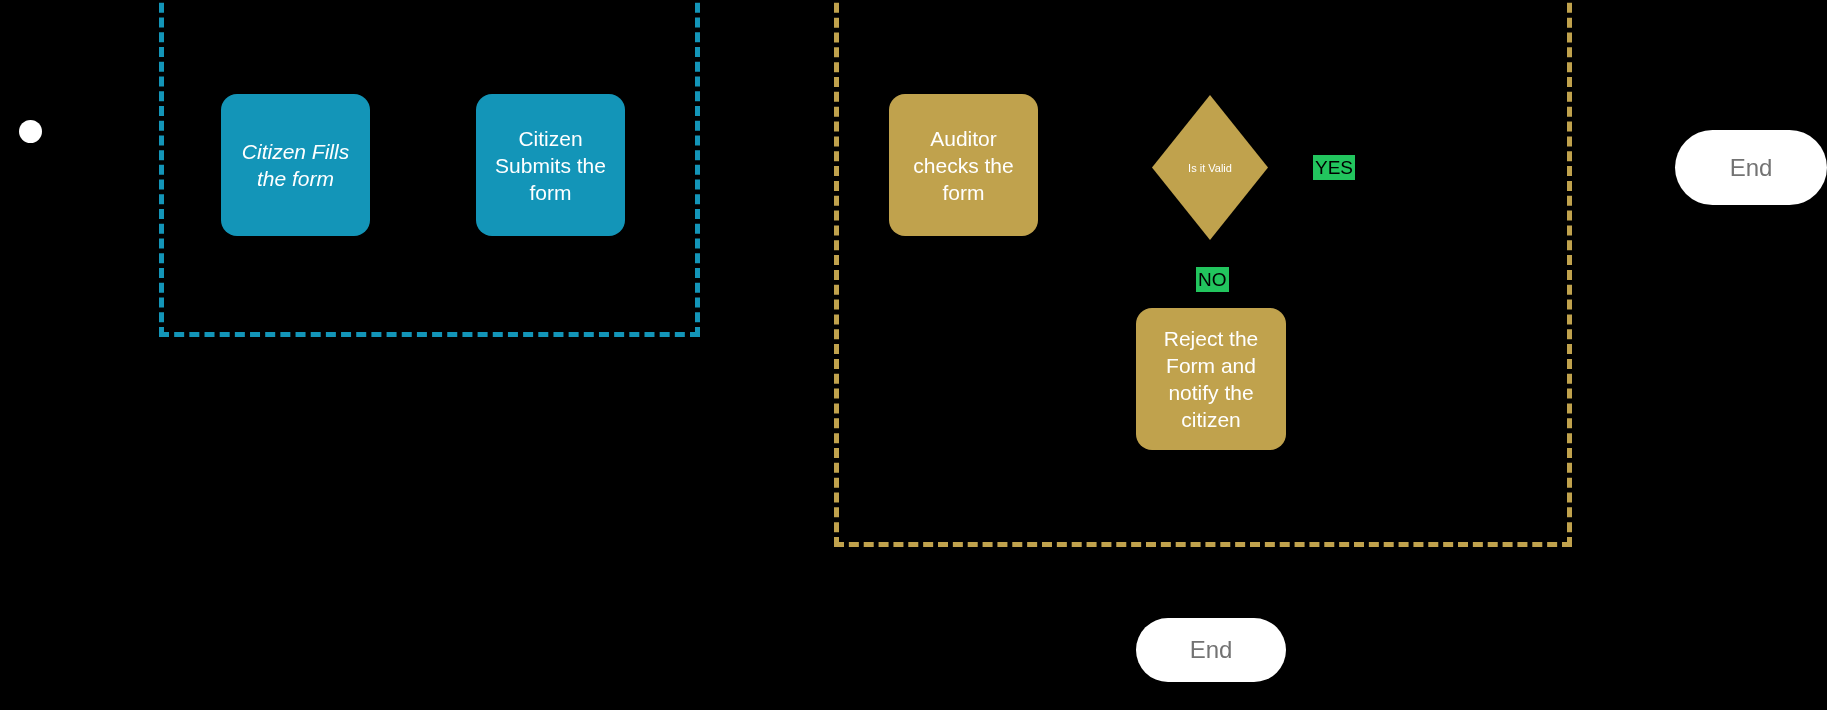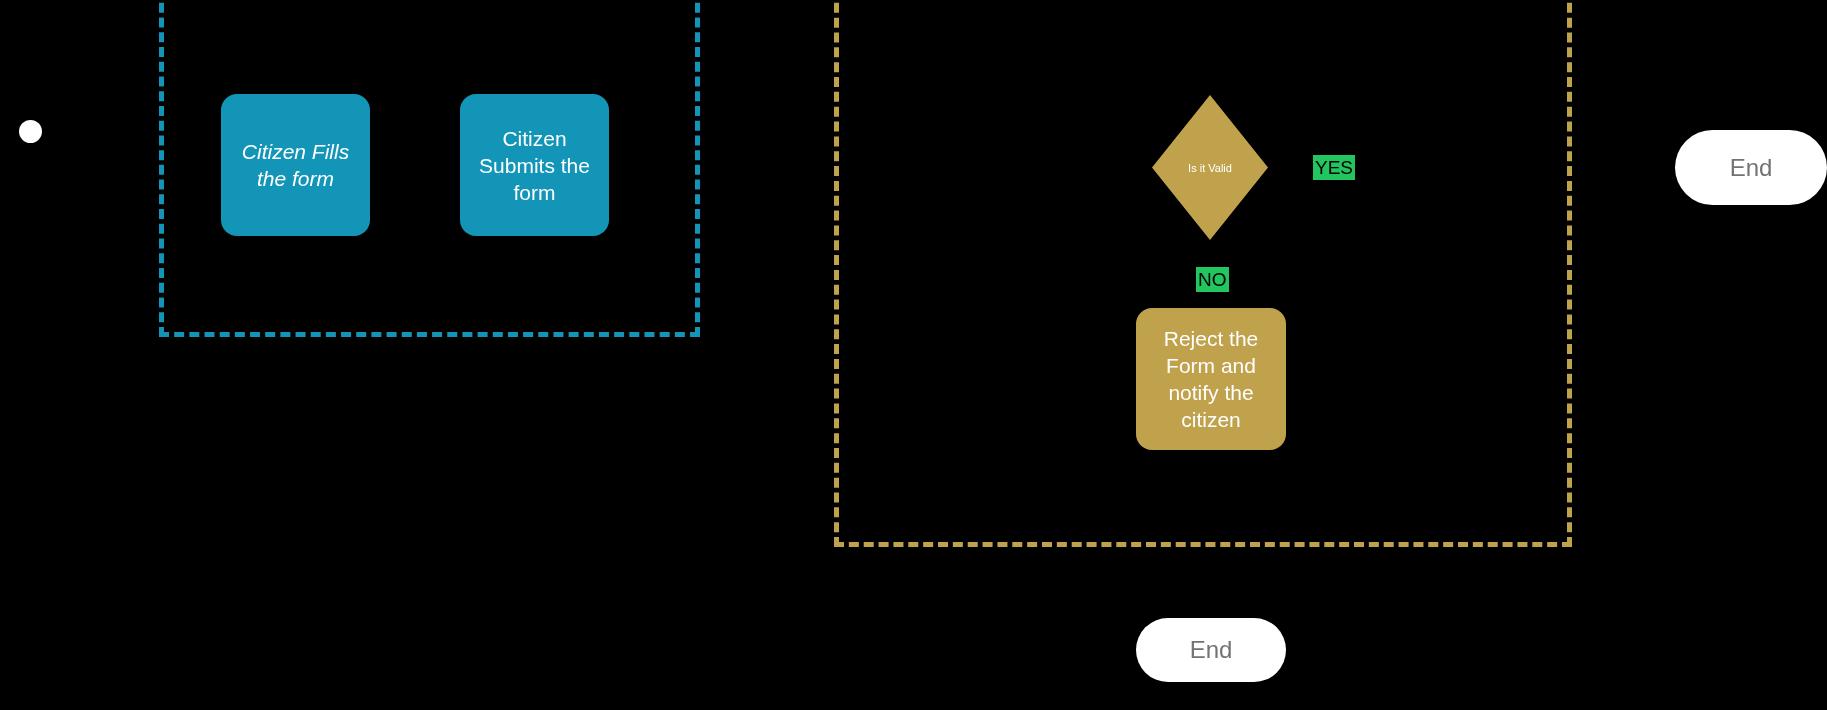--- a/index.html
+++ b/index.html
@@ -60,21 +60,21 @@
     font-size: 21px;
     line-height: 27px;
     border-radius: 16px;
     padding: 6px 10px;
     white-space: pre-line;
   }
   .node-teal { background: #1395B8; }
   .node-gold { background: #C0A24D; }
 
   .n-fills     { left: 221px; top: 94px;  width: 149px; height: 142px; font-style: italic; }
-  .n-submits   { left: 460px; top: 94px;  width: 149px; height: 142px; }
+  .n-submits   { left: 476px; top: 94px;  width: 149px; height: 142px; }
   .n-auditor   { left: 889px; top: 94px;  width: 149px; height: 142px; }
   .n-confirm   { left: 1390px; top: 94px; width: 150px; height: 142px; }
   .n-reject    { left: 1136px; top: 308px; width: 150px; height: 142px; }
 
   
   .diamond {
     position: absolute;
     left: 1152px;
     top: 95px;
     width: 116px;
@@ -130,20 +130,21 @@
 
   <div class="lane lane-citizen"></div>
   <div class="lane lane-auditor"></div>
 
   <div class="start-dot"></div>
 
   <div class="node node-teal n-fills">Citizen Fills the form</div>
 
   <div class="node node-teal n-submits">Citizen Submits the form</div>
 
+  <div class="node node-gold n-auditor">Auditor checks the form</div>
 
   <div class="diamond">
     <div class="shape"></div>
     <div class="dlabel">Is it Valid</div>
   </div>
 
   <div class="edge-label lbl-yes">YES</div>
 
   <div class="edge-label lbl-no">NO</div>
 

